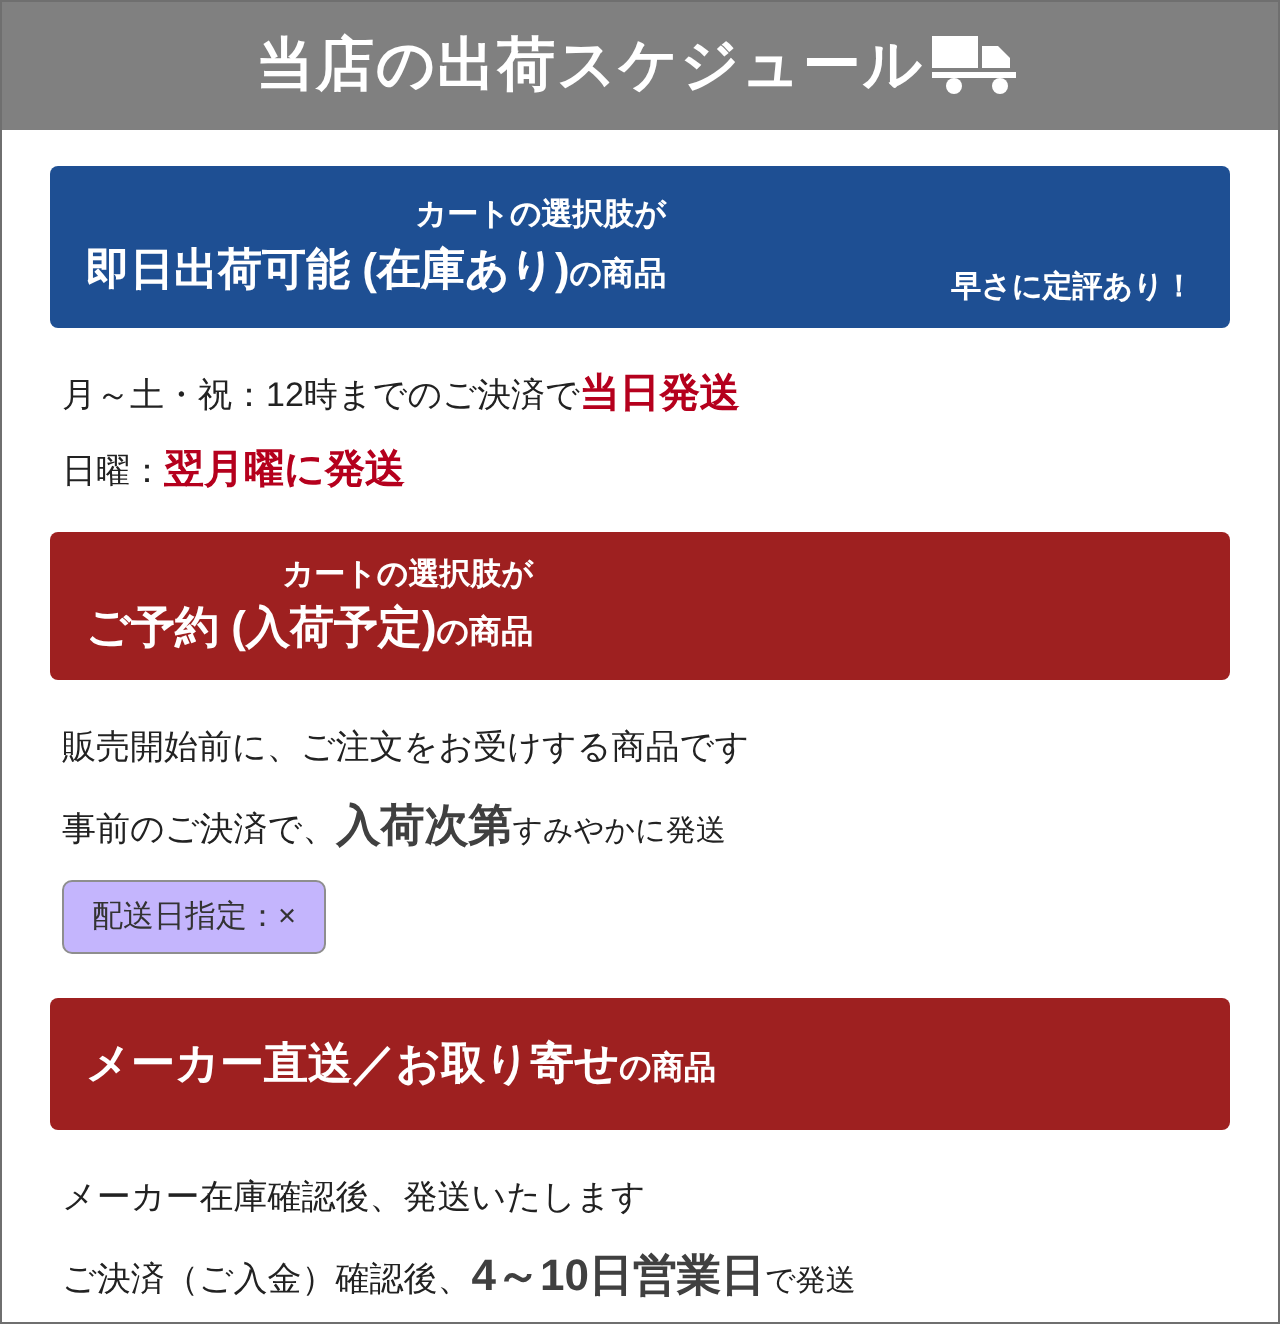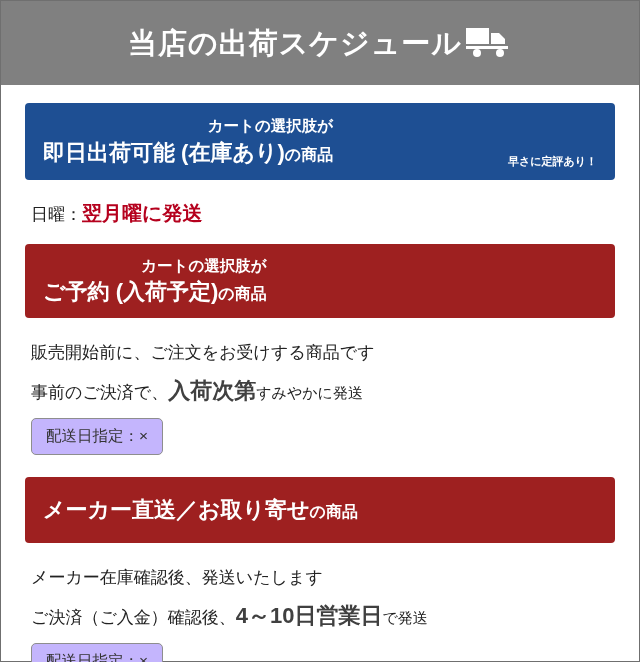--- a/index.html
+++ b/index.html
@@ -18,21 +18,21 @@
     width: 640px;
     height: 662px;
     box-sizing: border-box;
     border: 1px solid #6f6f6f;
     background: #ffffff;
     position: relative;
   }
 
   
   .header {
-    height: 84px;
+    height: 64px;
     background: #808080;
     display: flex;
     align-items: center;
     justify-content: center;
     gap: 2px;
   }
   .header-title {
     color: #ffffff;
     font-size: 29px;
     font-weight: bold;
@@ -76,21 +76,21 @@
     font-size: 22px;
     font-weight: bold;
     line-height: 1.35;
     white-space: nowrap;
   }
   .band-big .suffix {
     font-size: 16px;
     font-weight: bold;
   }
   .band-note {
-    font-size: 11px;
+    font-size: 15px;
     font-weight: bold;
     white-space: nowrap;
     padding-left: 10px;
     margin-top: 40px;
   }
 
   .band-single {
     padding: 13px 18px;
   }
 
@@ -160,20 +160,21 @@
 
     <div class="band band-blue">
       <div class="band-text-wrap">
         <div class="band-small">カートの選択肢が</div>
         <div class="band-big"><span>即日出荷可能 (在庫あり)</span><span class="suffix">の商品</span></div>
       </div>
       <div class="band-note">早さに定評あり！</div>
     </div>
 
     <div class="details">
+      <div class="detail-line"><span class="label">月～土・祝：12時までのご決済で</span><span class="em-red">当日発送</span><span class="small-after"></span></div>
       <div class="detail-line"><span class="label">日曜：</span><span class="em-red">翌月曜に発送</span><span class="small-after"></span></div>
     </div>
 
     <div class="spacer-8"></div>
 
     <div class="band band-red">
       <div class="band-text-wrap">
         <div class="band-small">カートの選択肢が</div>
         <div class="band-big"><span>ご予約 (入荷予定)</span><span class="suffix">の商品</span></div>
       </div>

